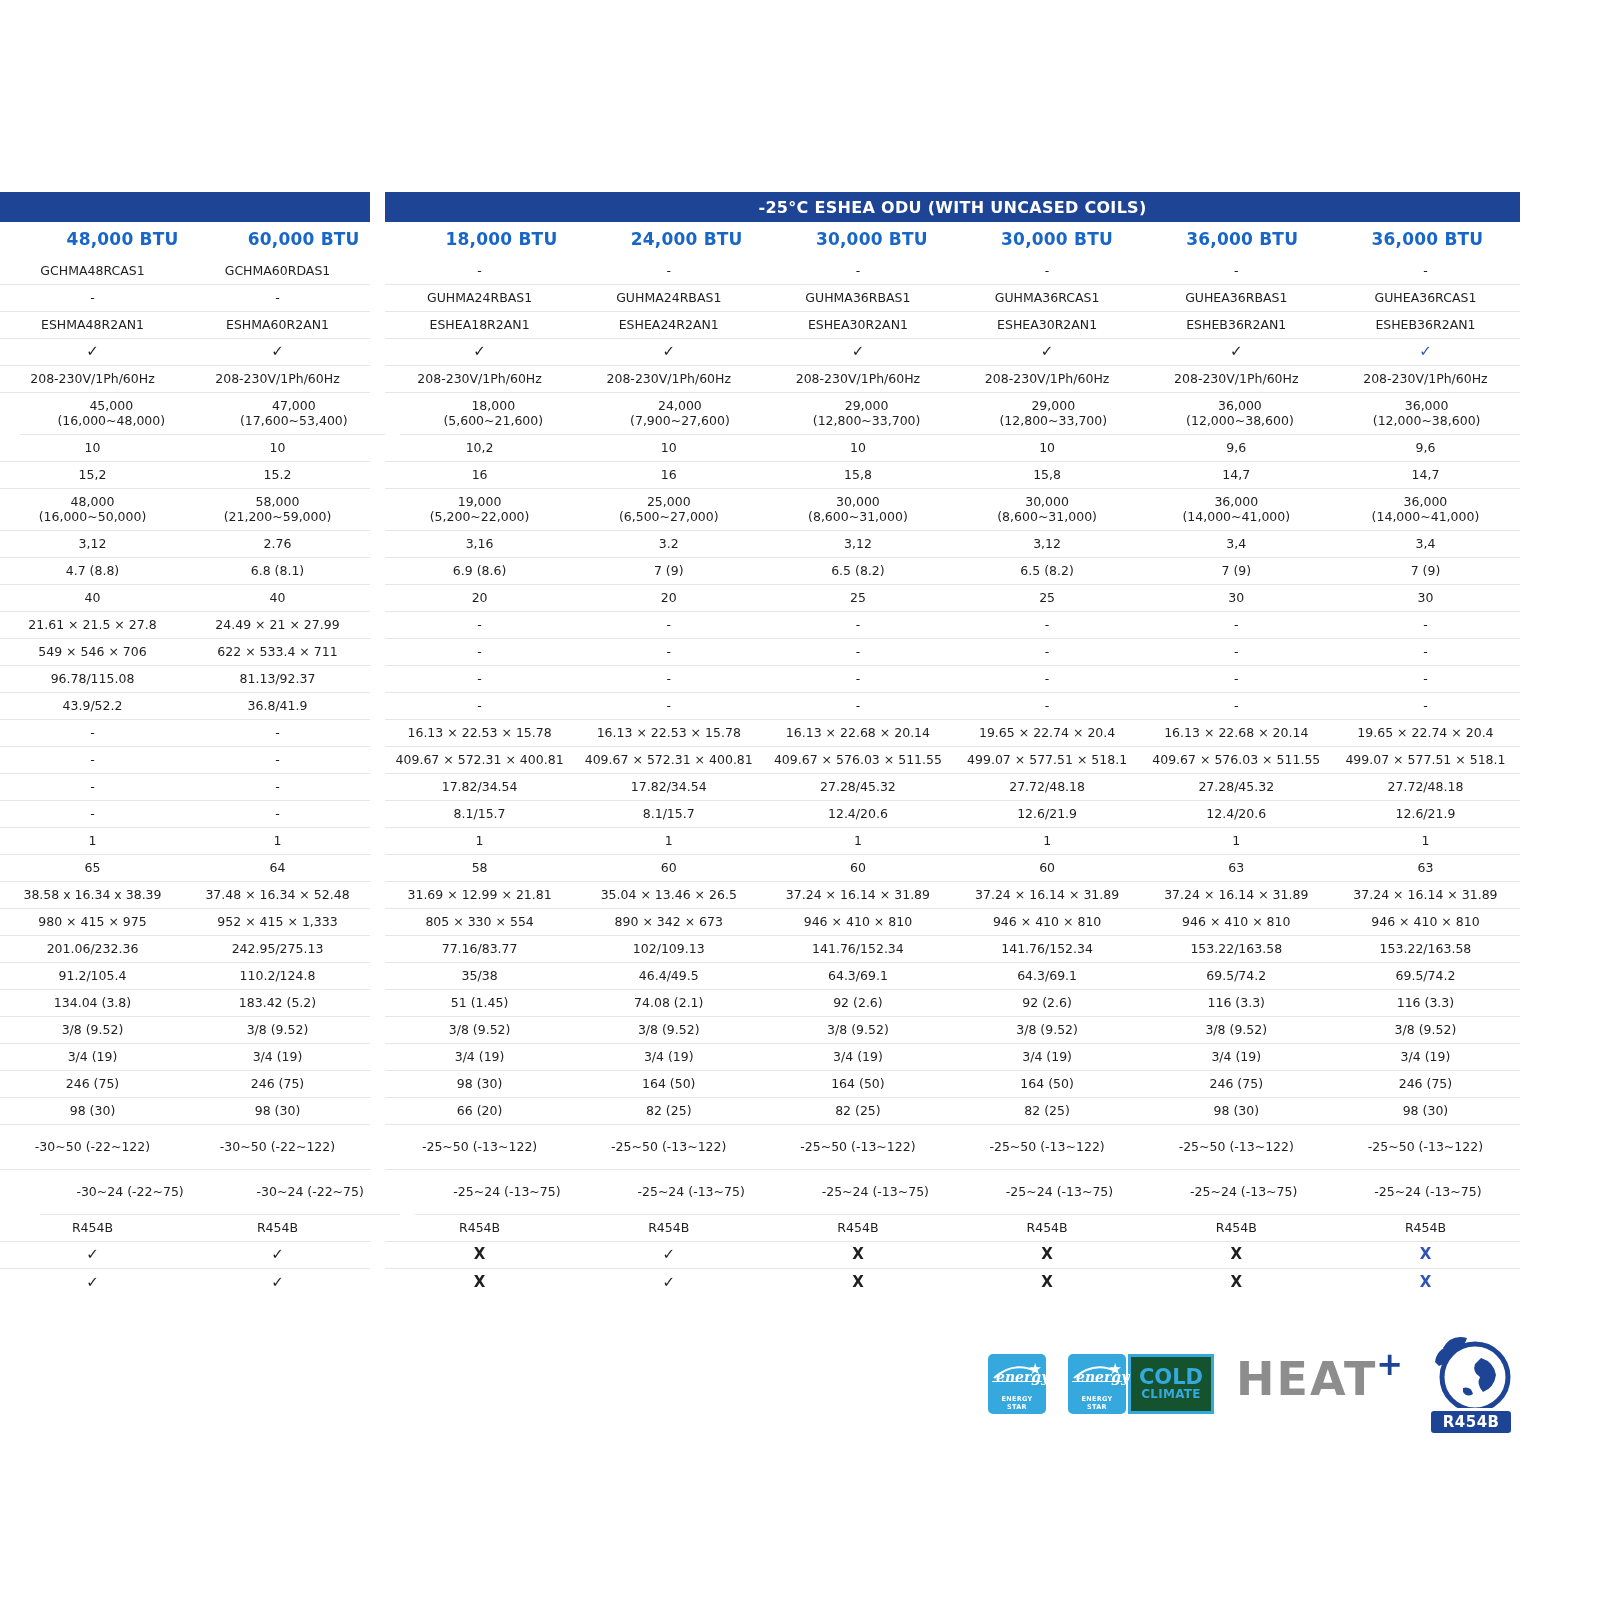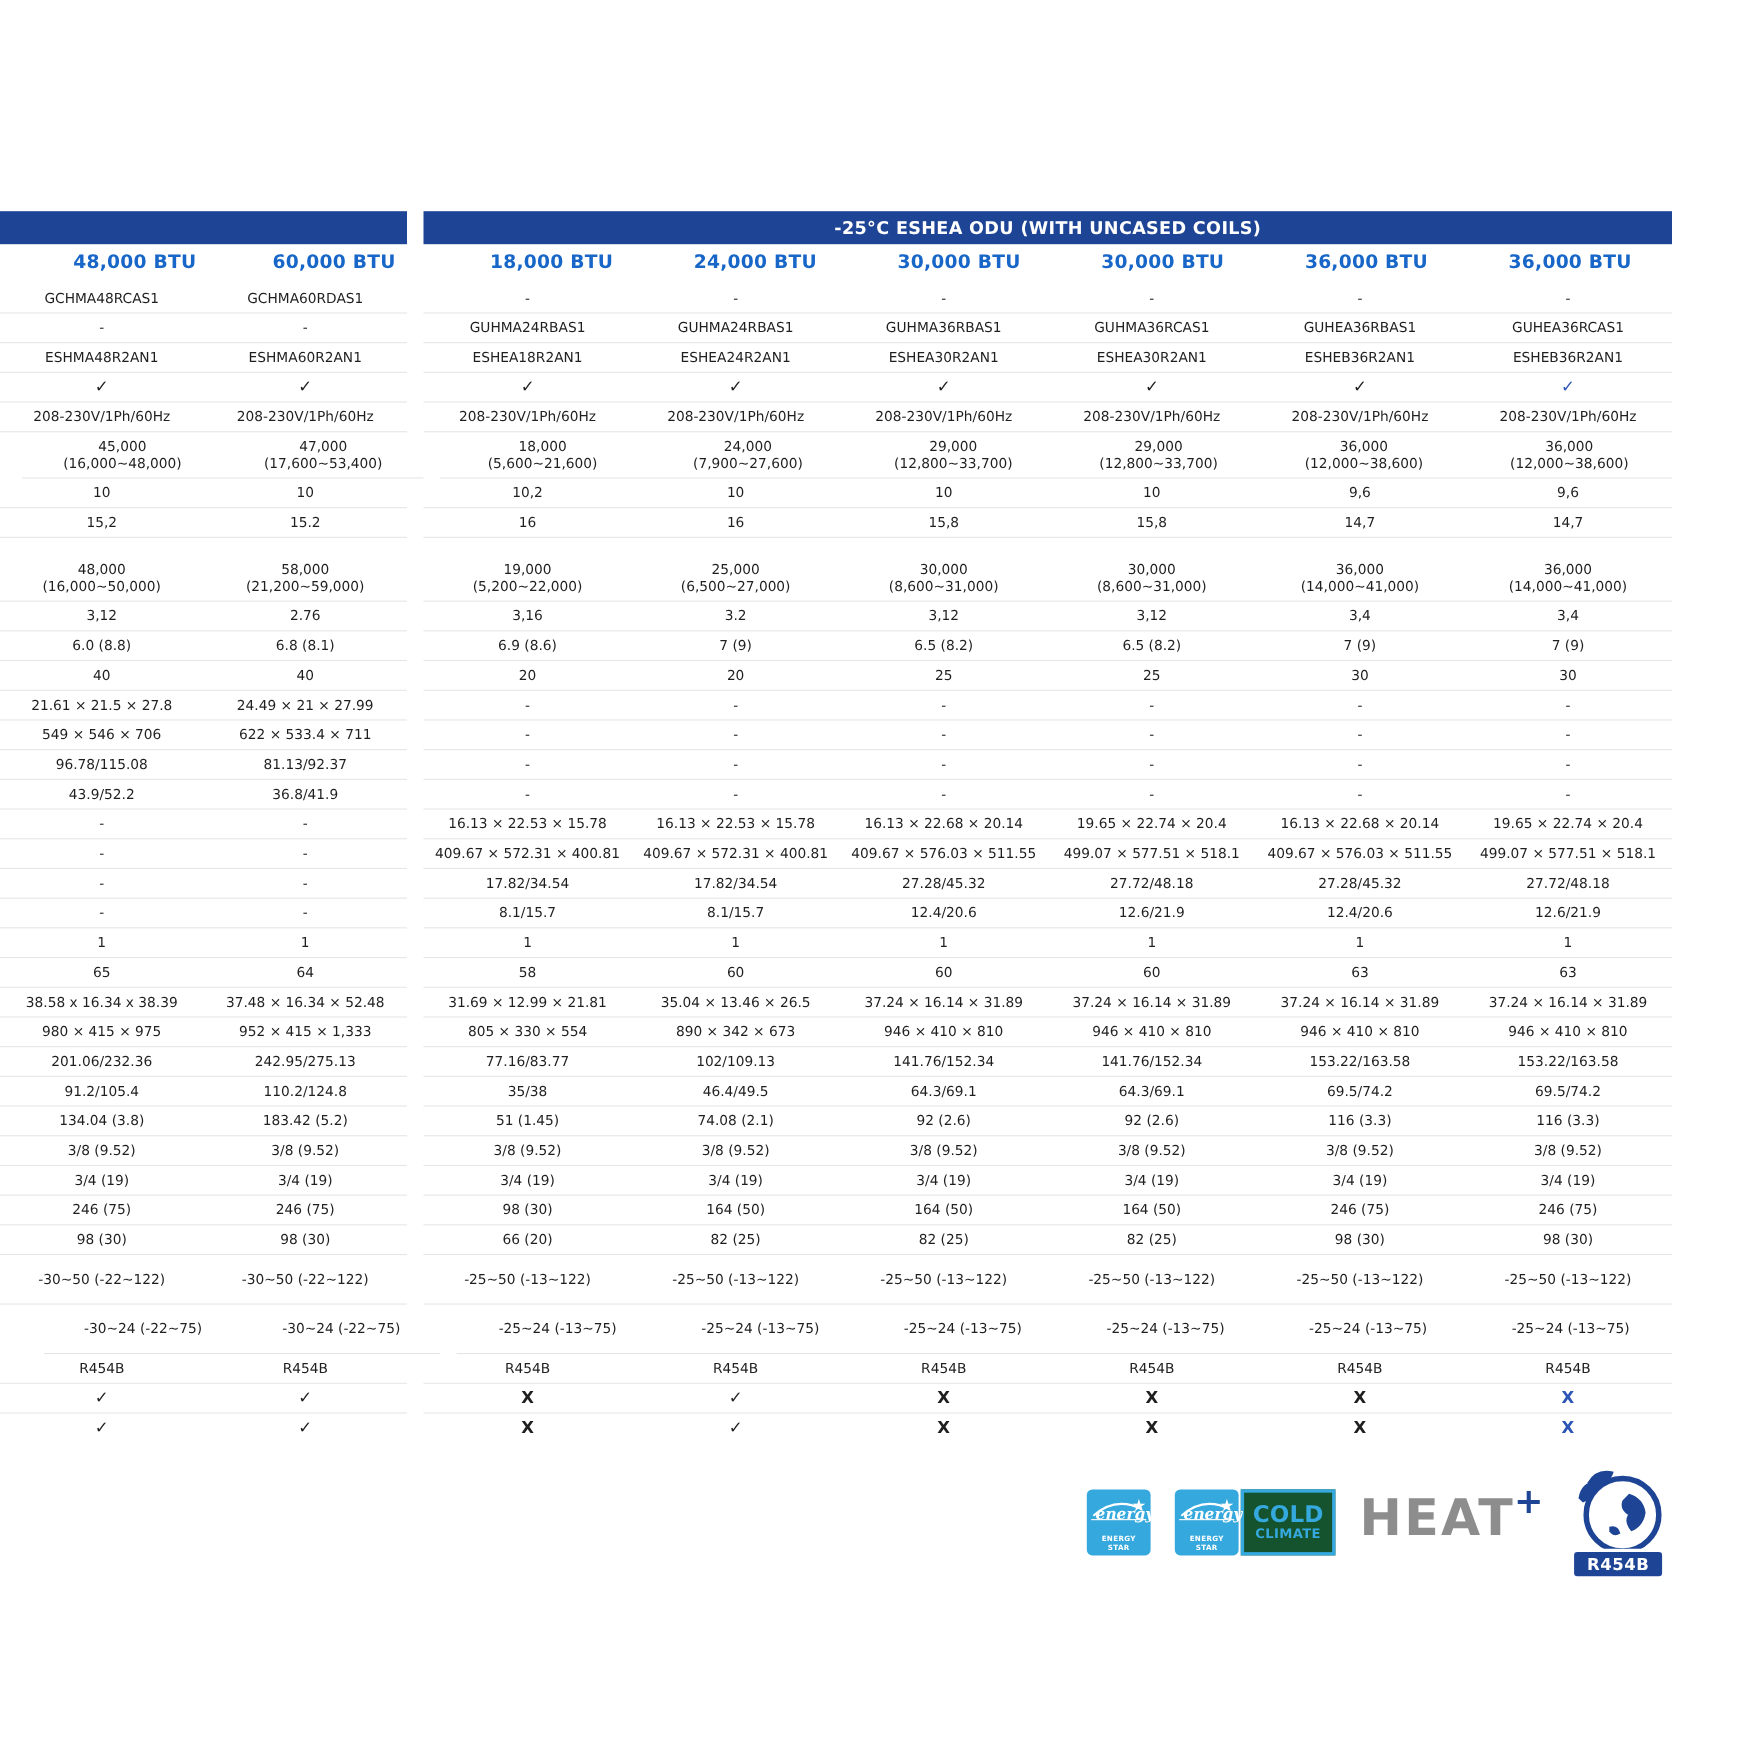--- a/index.html
+++ b/index.html
@@ -211,21 +211,21 @@
           <div class="spacer"></div>
           <div class="grp grp-right">
             <div class="cell">16</div>
             <div class="cell">16</div>
             <div class="cell">15,8</div>
             <div class="cell">15,8</div>
             <div class="cell">14,7</div>
             <div class="cell">14,7</div>
           </div>
         </div>
-        <div class="row data-row" style="height: 42px; margin-top: 16px;">
+        <div class="row data-row" style="height: 42px;">
           <div class="grp grp-left">
             <div class="cell">48,000
 (16,000~50,000)</div>
             <div class="cell">58,000
 (21,200~59,000)</div>
           </div>
           <div class="spacer"></div>
           <div class="grp grp-right">
             <div class="cell">19,000
 (5,200~22,000)</div>
@@ -251,21 +251,21 @@
             <div class="cell">3,16</div>
             <div class="cell">3.2</div>
             <div class="cell">3,12</div>
             <div class="cell">3,12</div>
             <div class="cell">3,4</div>
             <div class="cell">3,4</div>
           </div>
         </div>
         <div class="row data-row">
           <div class="grp grp-left">
-            <div class="cell">6.0 (8.8)</div>
+            <div class="cell">4.7 (8.8)</div>
             <div class="cell">6.8 (8.1)</div>
           </div>
           <div class="spacer"></div>
           <div class="grp grp-right">
             <div class="cell">6.9 (8.6)</div>
             <div class="cell">7 (9)</div>
             <div class="cell">6.5 (8.2)</div>
             <div class="cell">6.5 (8.2)</div>
             <div class="cell">7 (9)</div>
             <div class="cell">7 (9)</div>

